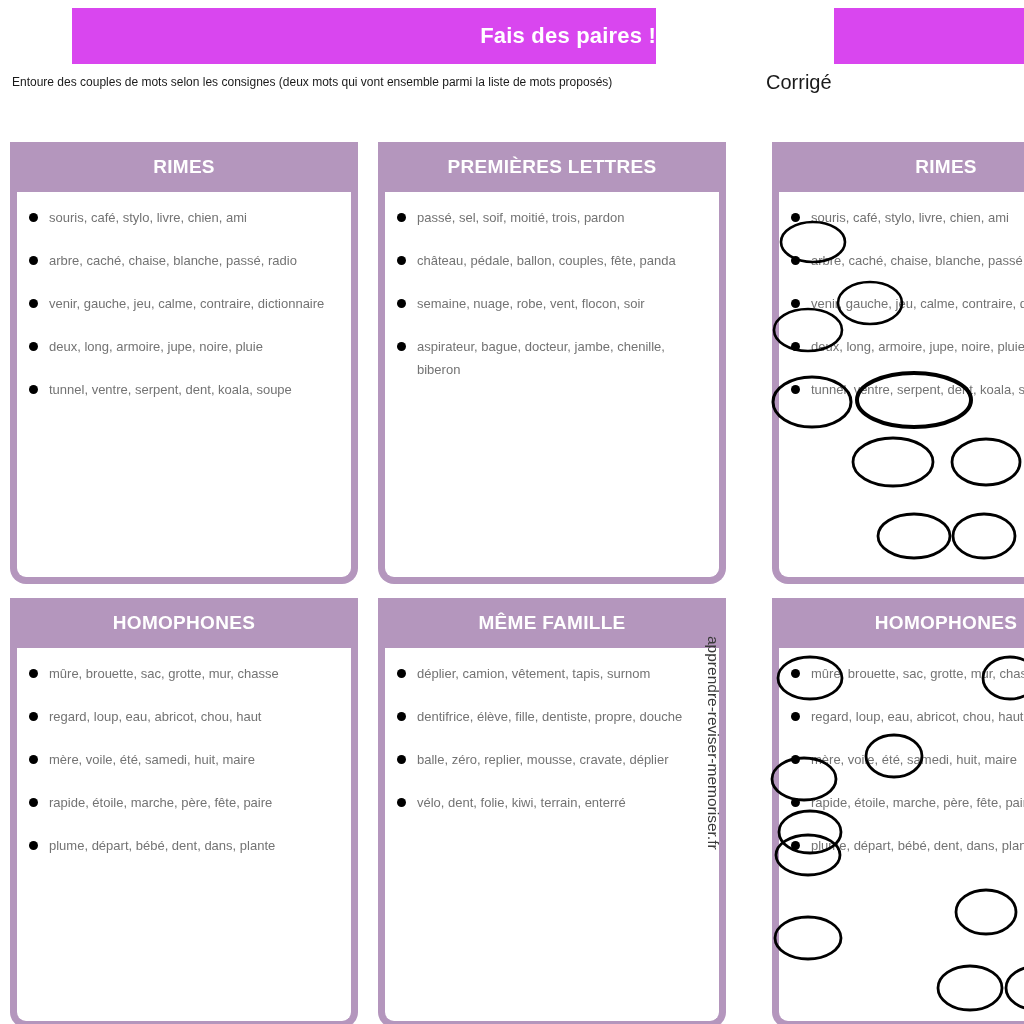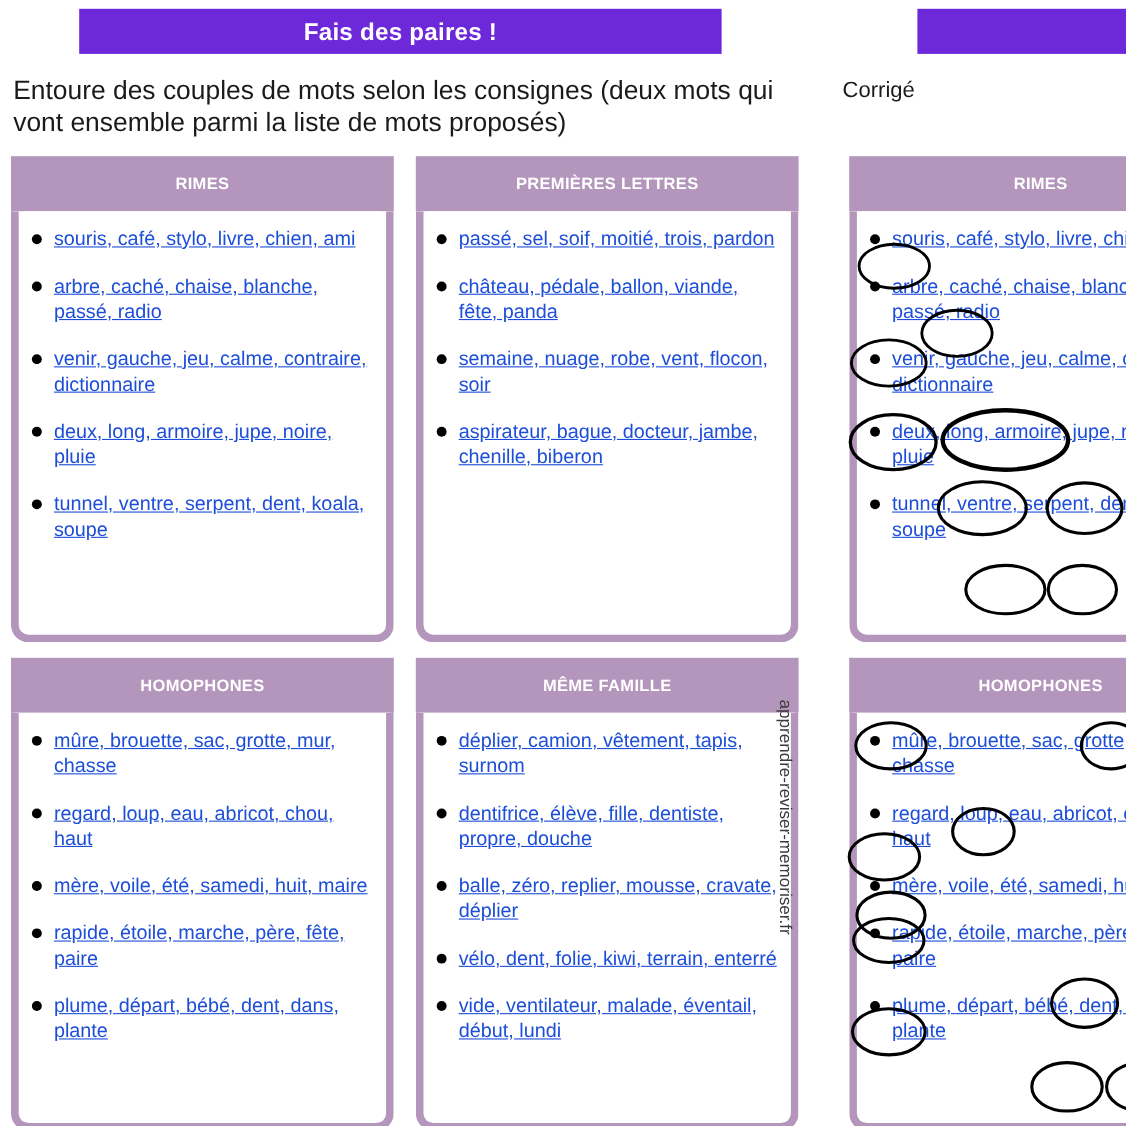--- a/index.html
+++ b/index.html
@@ -12,72 +12,71 @@
   #stage { position: relative; width: 1024px; height: 1024px; overflow: hidden; }
 
   
   .page { position: absolute; top: 0; height: 1024px; overflow: hidden; }
   #page-left  { left: 0px;   width: 748px; }
   #page-right { left: 762px; width: 262px; }
   .page-inner { position: relative; width: 748px; height: 1024px; }
 
   
   .title-banner {
-    position: absolute; top: 8px; left: 72px; width: 584px; height: 41px;
-    background: #6d28d9;
-    display: flex; align-items: center; justify-content: center;
+    position: absolute; top: 8px; left: 72px; width: 584px; height: 56px;
+    background: #d946ef;
+    display: flex; align-items: center; justify-content: flex-end;
   }
   .title-banner span {
     color: #ffffff; font-size: 22px; font-weight: bold; letter-spacing: .2px;
   }
 
   
   .instructions {
     position: absolute; top: 68px; left: 12px; width: 700px;
-    font-size: 24px; line-height: 29px; color: #1a1a1a;
+    font-size: 12px; line-height: 29px; color: #1a1a1a;
   }
   .corrige-label {
     position: absolute; top: 68px; left: 4px;
     font-size: 20px; line-height: 29px; color: #1a1a1a;
   }
 
   
   .card { position: absolute; width: 348px; }
   #card-rimes      { left: 10px;  top: 142px; }
   #card-lettres    { left: 378px; top: 142px; }
   #card-homophones { left: 10px;  top: 598px; }
   #card-famille    { left: 378px; top: 598px; }
 
   .card-header {
     height: 50px; background: #b496bd;
     display: flex; align-items: center; justify-content: center;
   }
   .card-header span {
-    color: #ffffff; font-size: 15px; font-weight: bold; letter-spacing: .3px;
+    color: #ffffff; font-size: 19px; font-weight: bold; letter-spacing: .3px;
   }
   .card-body {
     border: 7px solid #b496bd;
     border-top: none;
     border-radius: 0 0 16px 16px;
     background: #ffffff;
     padding: 14px 10px 14px 8px;
     min-height: 392px;
   }
   .card-body.short { min-height: 380px; }
 
   
   ul.words { list-style: none; }
   ul.words li {
     position: relative;
     padding-left: 24px;
     margin-bottom: 20px;
-    font-size: 18px;
+    font-size: 13px;
     line-height: 23px;
-    color: #1d4ed8;
-    text-decoration: underline;
+    color: #737373;
   }
   ul.words li::before {
     content: "";
     position: absolute; left: 4px; top: 7px;
     width: 9px; height: 9px; border-radius: 50%;
     background: #000000;
   }
 
   
   .watermark {
@@ -127,21 +126,21 @@
         </div>
       </div>
 
       <div class="card" id="card-lettres">
         <div class="card-header">
           <span>PREMIÈRES LETTRES</span>
         </div>
         <div class="card-body">
           <ul class="words">
             <li>passé, sel, soif, moitié, trois, pardon</li>
-            <li>château, pédale, ballon, viande, fête, panda</li>
+            <li>château, pédale, ballon, couples, fête, panda</li>
             <li>semaine, nuage, robe, vent, flocon, soir</li>
             <li>aspirateur, bague, docteur, jambe, chenille, biberon</li>
           </ul>
         </div>
       </div>
 
       <div class="card" id="card-homophones">
         <div class="card-header">
           <span>HOMOPHONES</span>
         </div>
@@ -159,21 +158,20 @@
       <div class="card" id="card-famille">
         <div class="card-header">
           <span>MÊME FAMILLE</span>
         </div>
         <div class="card-body short">
           <ul class="words">
             <li>déplier, camion, vêtement, tapis, surnom</li>
             <li>dentifrice, élève, fille, dentiste, propre, douche</li>
             <li>balle, zéro, replier, mousse, cravate, déplier</li>
             <li>vélo, dent, folie, kiwi, terrain, enterré</li>
-            <li>vide, ventilateur, malade, éventail, début, lundi</li>
           </ul>
         </div>
       </div>
 
       <div class="watermark">apprendre-reviser-memoriser.fr</div>
     </div>
   </div>
 
   <div class="page" id="page-right">
     <div class="page-inner">

